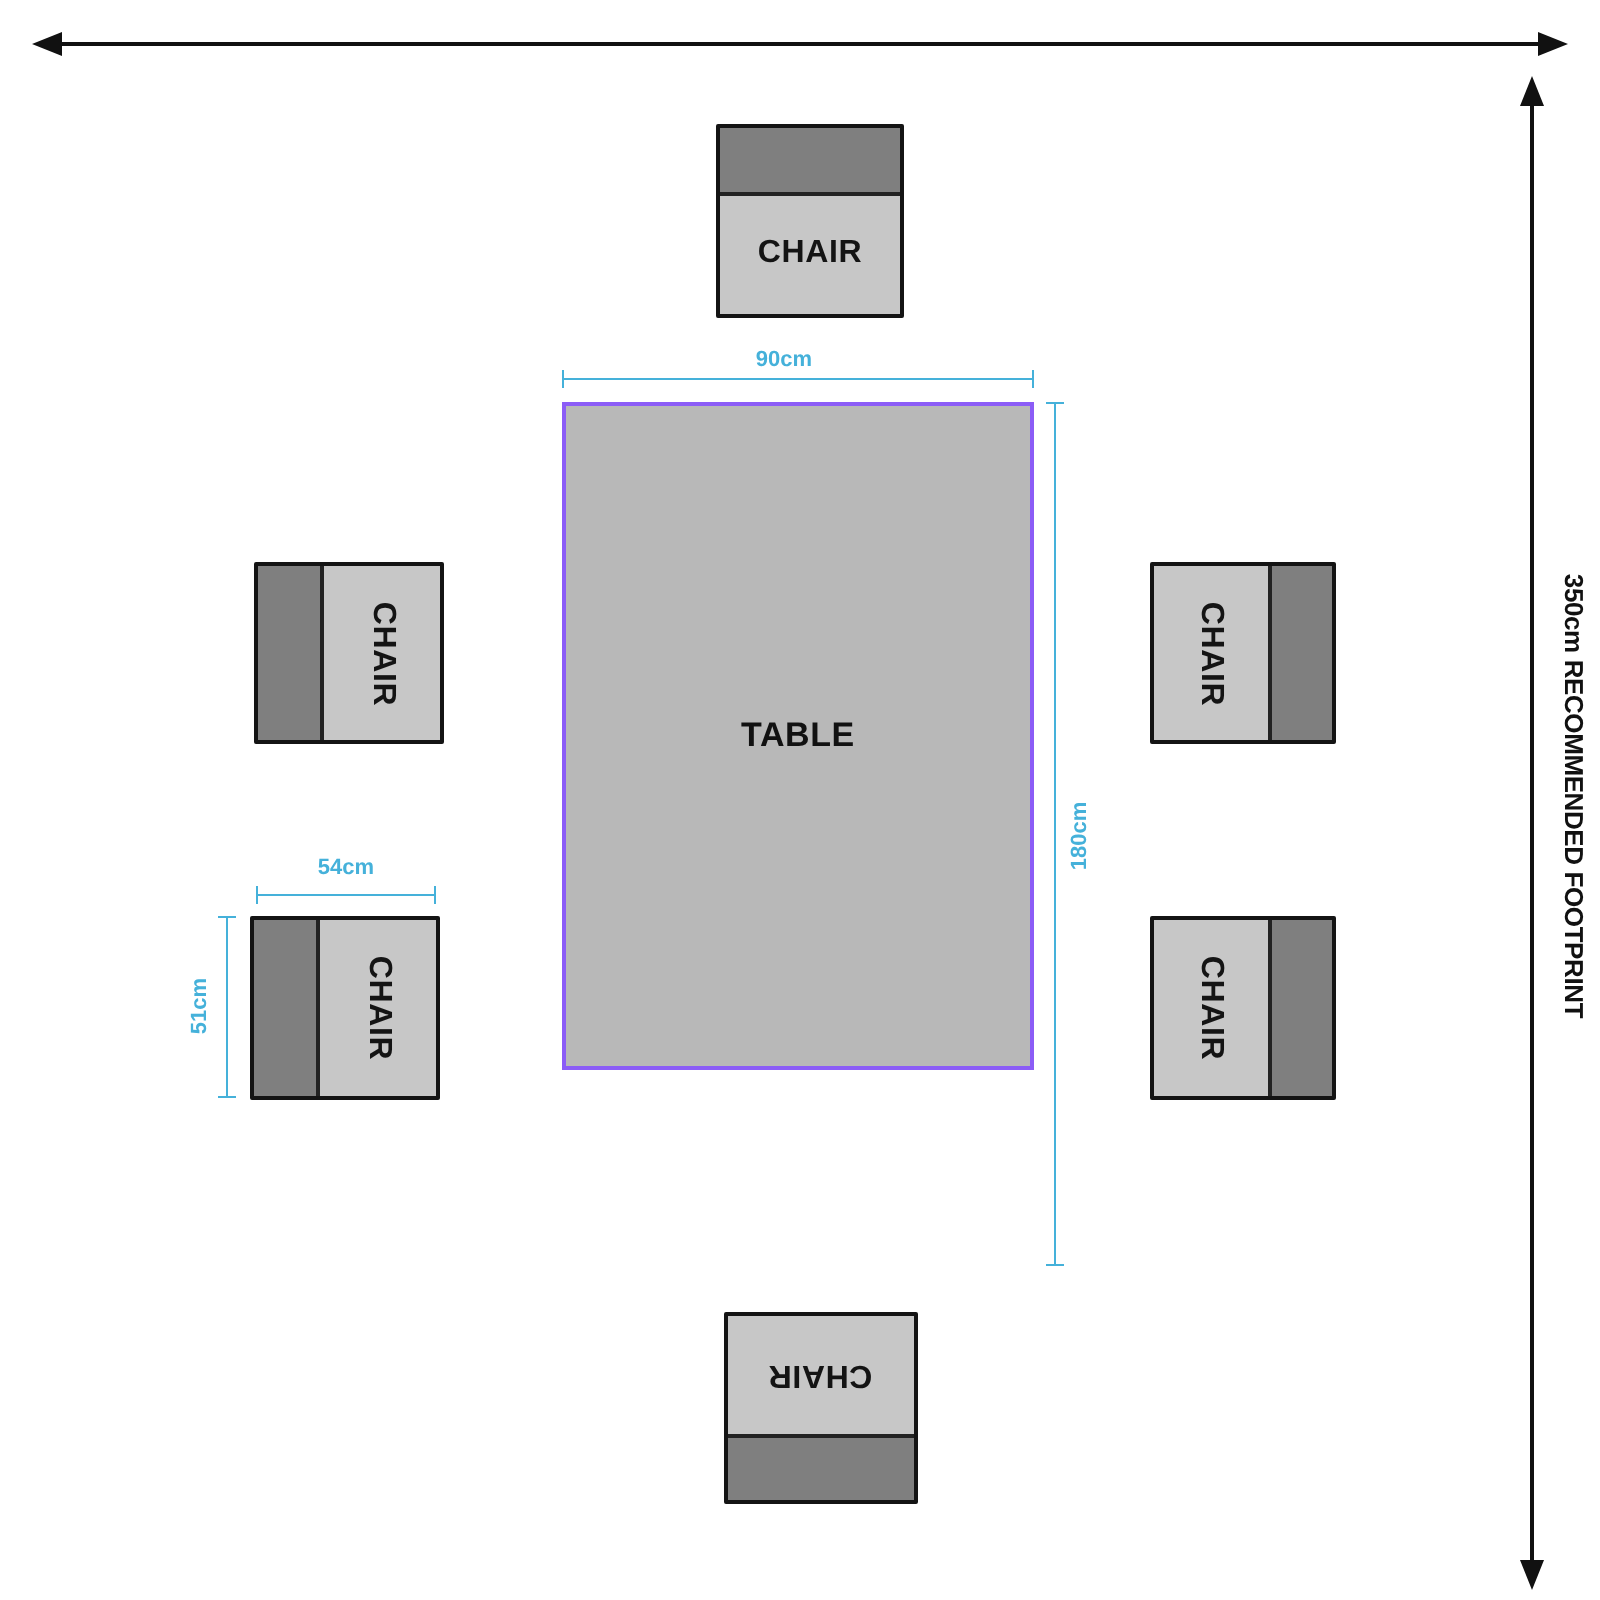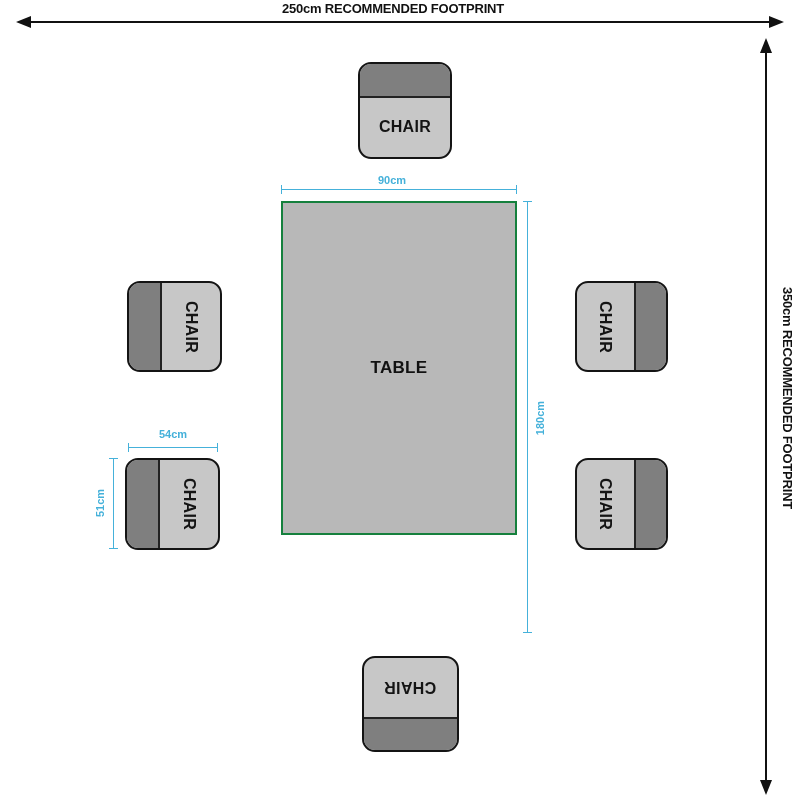--- a/index.html
+++ b/index.html
@@ -22,27 +22,27 @@
   .arrow-v{position:absolute;left:759px;top:38px;width:14px;height:757px;}
   .arrow-v .shaft{position:absolute;top:9px;bottom:9px;left:6px;width:2px;background:#111;}
   .head{position:absolute;width:0;height:0;}
   .head-left {left:0;top:1px;border-top:6px solid transparent;border-bottom:6px solid transparent;border-right:15px solid #111;}
   .head-right{right:0;top:1px;border-top:6px solid transparent;border-bottom:6px solid transparent;border-left:15px solid #111;}
   .head-up   {top:0;left:1px;border-left:6px solid transparent;border-right:6px solid transparent;border-bottom:15px solid #111;}
   .head-down {bottom:0;left:1px;border-left:6px solid transparent;border-right:6px solid transparent;border-top:15px solid #111;}
   
   .table{
     position:absolute;left:281px;top:201px;width:236px;height:334px;
-    background:var(--table-fill,#b8b8b8);border:2px solid #15803d;box-sizing:border-box;
+    background:var(--table-fill,#b8b8b8);border:2px solid #8b5cf6;box-sizing:border-box;
     display:flex;align-items:center;justify-content:center;
   }
   .table-label{font-weight:bold;font-size:17px;color:#111;letter-spacing:0.3px;}
   
   .chair{
-    position:absolute;border:2px solid #141414;border-radius:13px;box-sizing:border-box;
+    position:absolute;border:2px solid #141414;border-radius:1px;box-sizing:border-box;
     background:var(--seat-fill,#c7c7c7);overflow:hidden;display:flex;
   }
   .chair .backrest{background:var(--backrest-fill,#7f7f7f);flex:0 0 34%;}
   .chair .seat{flex:1;display:flex;align-items:center;justify-content:center;}
   .chair-label{font-weight:bold;font-size:16px;color:#141414;letter-spacing:0.3px;white-space:nowrap;}
   .o-top{flex-direction:column;}
   .o-top .backrest{border-bottom:2px solid #222;}
   .o-bottom{flex-direction:column-reverse;}
   .o-bottom .backrest{border-top:2px solid #222;}
   .o-bottom .chair-label{transform:rotate(180deg);}
@@ -75,21 +75,20 @@
   .line-90 {left:281px;top:189px;width:236px;}
   .line-180{left:527px;top:201px;height:432px;}
   .line-54 {left:128px;top:447px;width:90px;}
   .line-51 {left:113px;top:458px;height:91px;}
 </style>
 </head>
 <body>
 
 <div id="canvas">
 
-  <div class="fp-label fp-label-top">250cm RECOMMENDED FOOTPRINT</div>
   <div class="arrow-h">
     <span class="head head-left"></span>
     <span class="shaft"></span>
     <span class="head head-right"></span>
   </div>
 
   <div class="arrow-v">
     <span class="head head-up"></span>
     <span class="shaft"></span>
     <span class="head head-down"></span>

